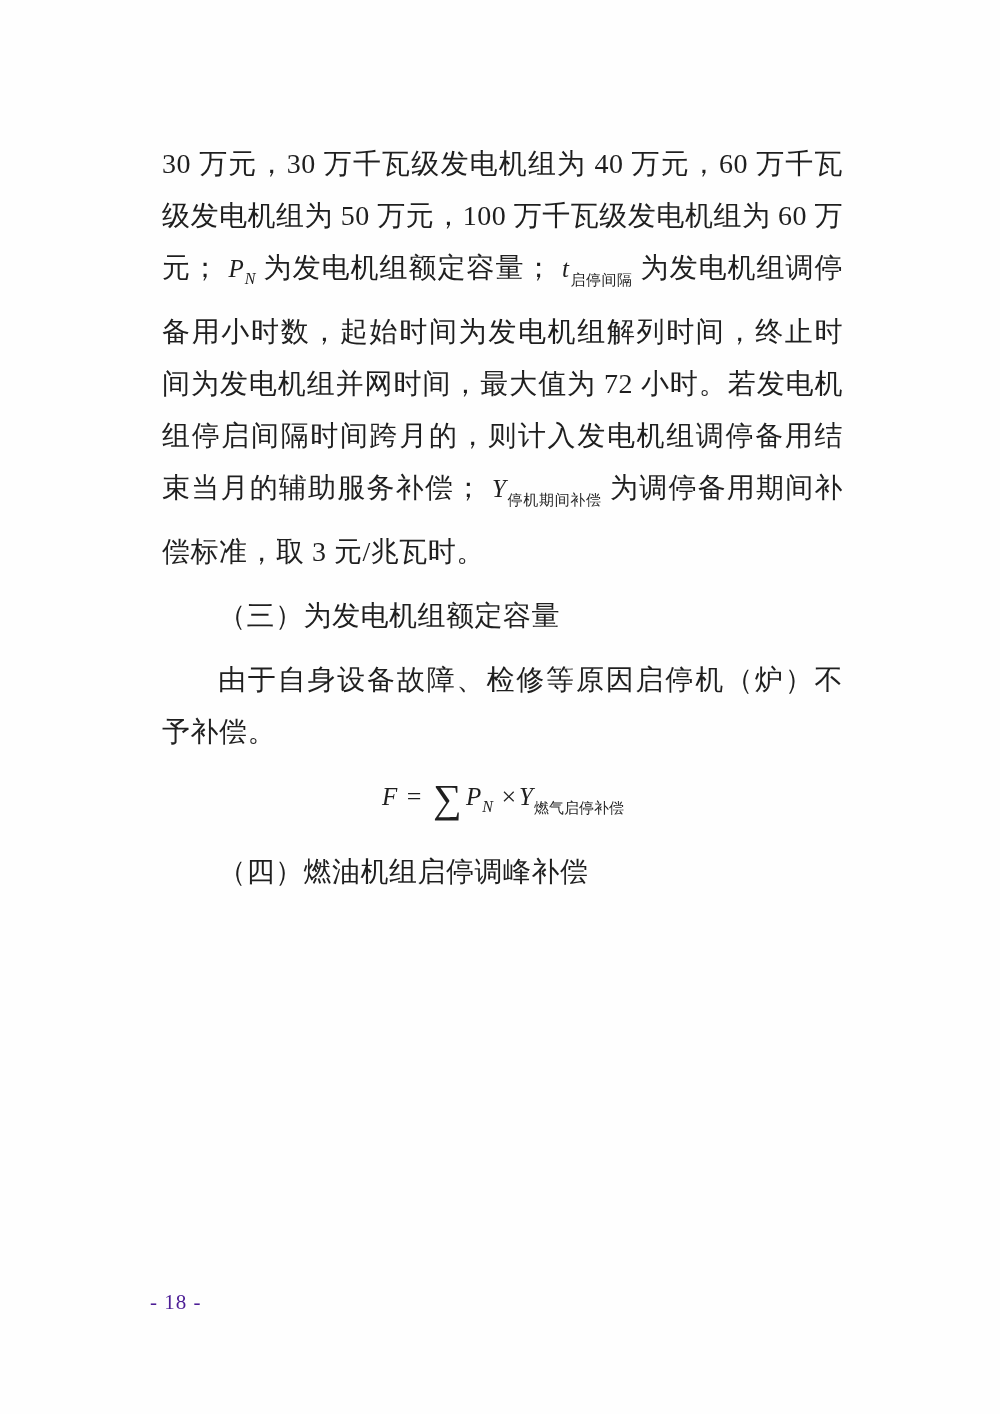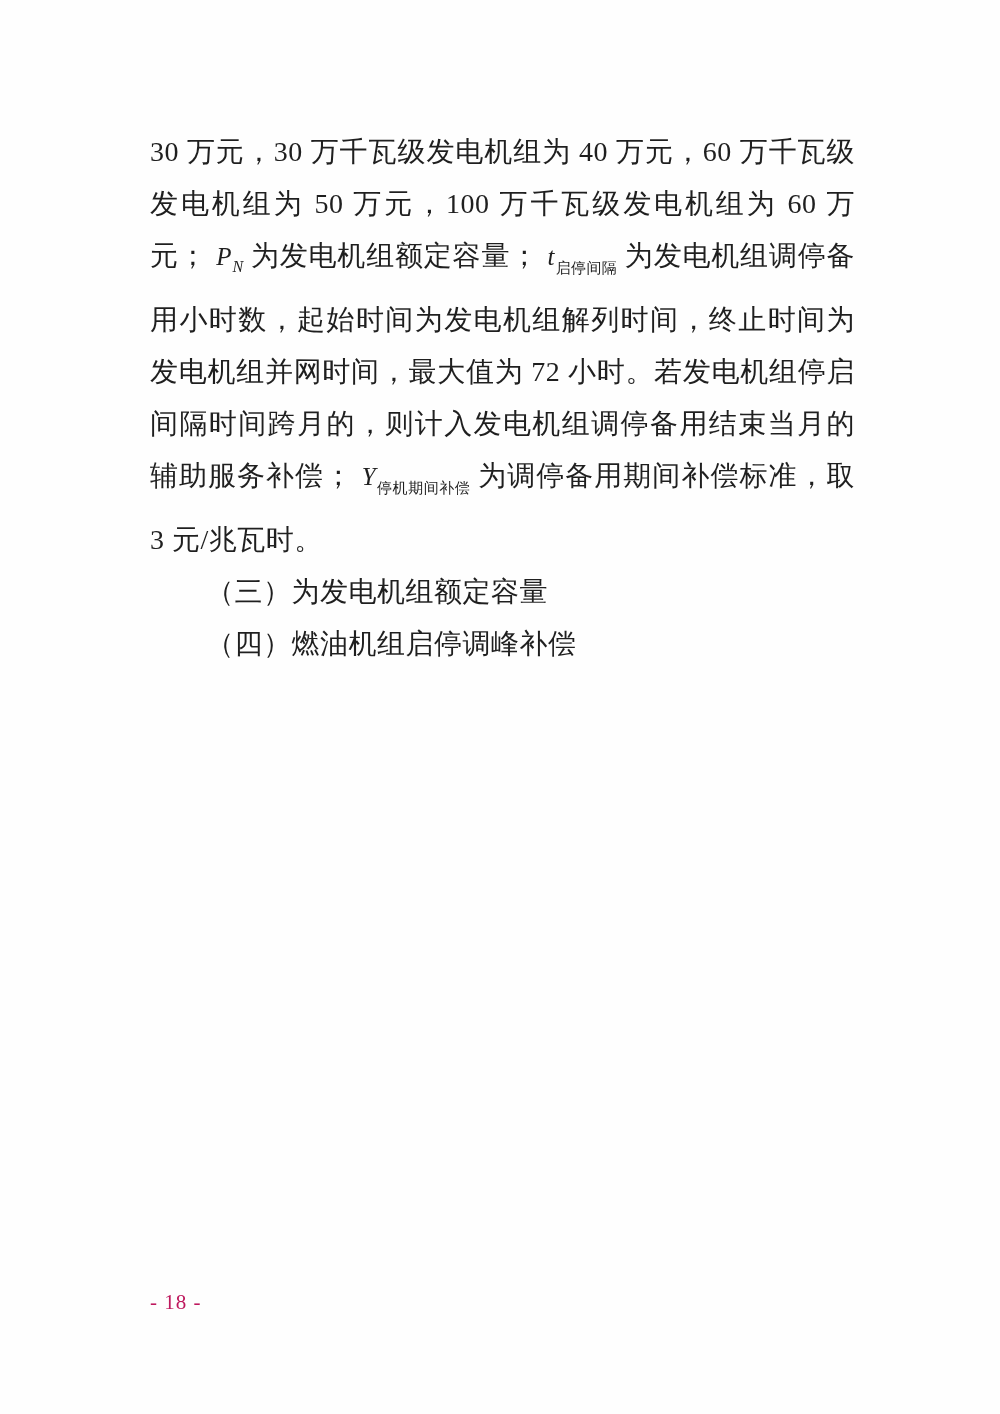--- a/index.html
+++ b/index.html
@@ -14,21 +14,21 @@
     margin: 0 auto;
     background: #fefefe;
     overflow: hidden;
     font-family: "Liberation Serif", "DejaVu Serif", serif;
     color: #1f1f1f;
   }
   .content {
     padding: 126px 145px 0 150px;
   }
   .content p {
-    margin: 0;
+    margin: 12px;
     font-size: 28px;
     line-height: 52px;
     text-align: justify;
     text-justify: inter-character;
     letter-spacing: 0.5px;
     word-break: break-all;
   }
   .content p.indent {
     text-indent: 56px;
   }
@@ -65,26 +65,28 @@
     font-size: 26px;
     letter-spacing: 0;
     padding: 0 2px;
   }
   .footer {
     position: absolute;
     left: 150px;
     top: 1290px;
     font-size: 21px;
     letter-spacing: 1px;
-    color: #be185d;
+    color: #4c1d95;
   }
 </style>
 </head>
 <body>
 
 <div class="page">
   <div class="content">
       <p class=""><span class="seg">30 万元，30 万千瓦级发电机组为 40 万元，60 万千瓦级发电机组为 50 万元，100 万千瓦级发电机组为 60 万元； </span><span class="seg-var">P</span><span class="seg-subvar">N</span><span class="seg"> 为发电机组额定容量； </span><span class="seg-var">t</span><span class="seg-sub">启停间隔</span><span class="seg"> 为发电机组调停备用小时数，起始时间为发电机组解列时间，终止时间为发电机组并网时间，最大值为 72 小时。若发电机组停启间隔时间跨月的，则计入发电机组调停备用结束当月的辅助服务补偿； </span><span class="seg-var">Y</span><span class="seg-sub">停机期间补偿</span><span class="seg"> 为调停备用期间补偿标准，取 3 元/兆瓦时。</span></p>
       <p class="indent"><span class="seg">（三）为发电机组额定容量</span></p>
+      <p class="indent"><span class="seg">由于自身设备故障、检修等原因启停机（炉）不予补偿。</span></p>
+      <p class="center"><span class="seg-var">F</span><span class="seg-op"> = </span><span class="seg-sum">∑</span><span class="seg-var">P</span><span class="seg-subvar">N</span><span class="seg-op"> ×</span><span class="seg-var">Y</span><span class="seg-sub">燃气启停补偿</span></p>
       <p class="indent"><span class="seg">（四）燃油机组启停调峰补偿</span></p>
     </div>
   <div class="footer">- 18 -</div>
 </div>
 
 </body></html>

